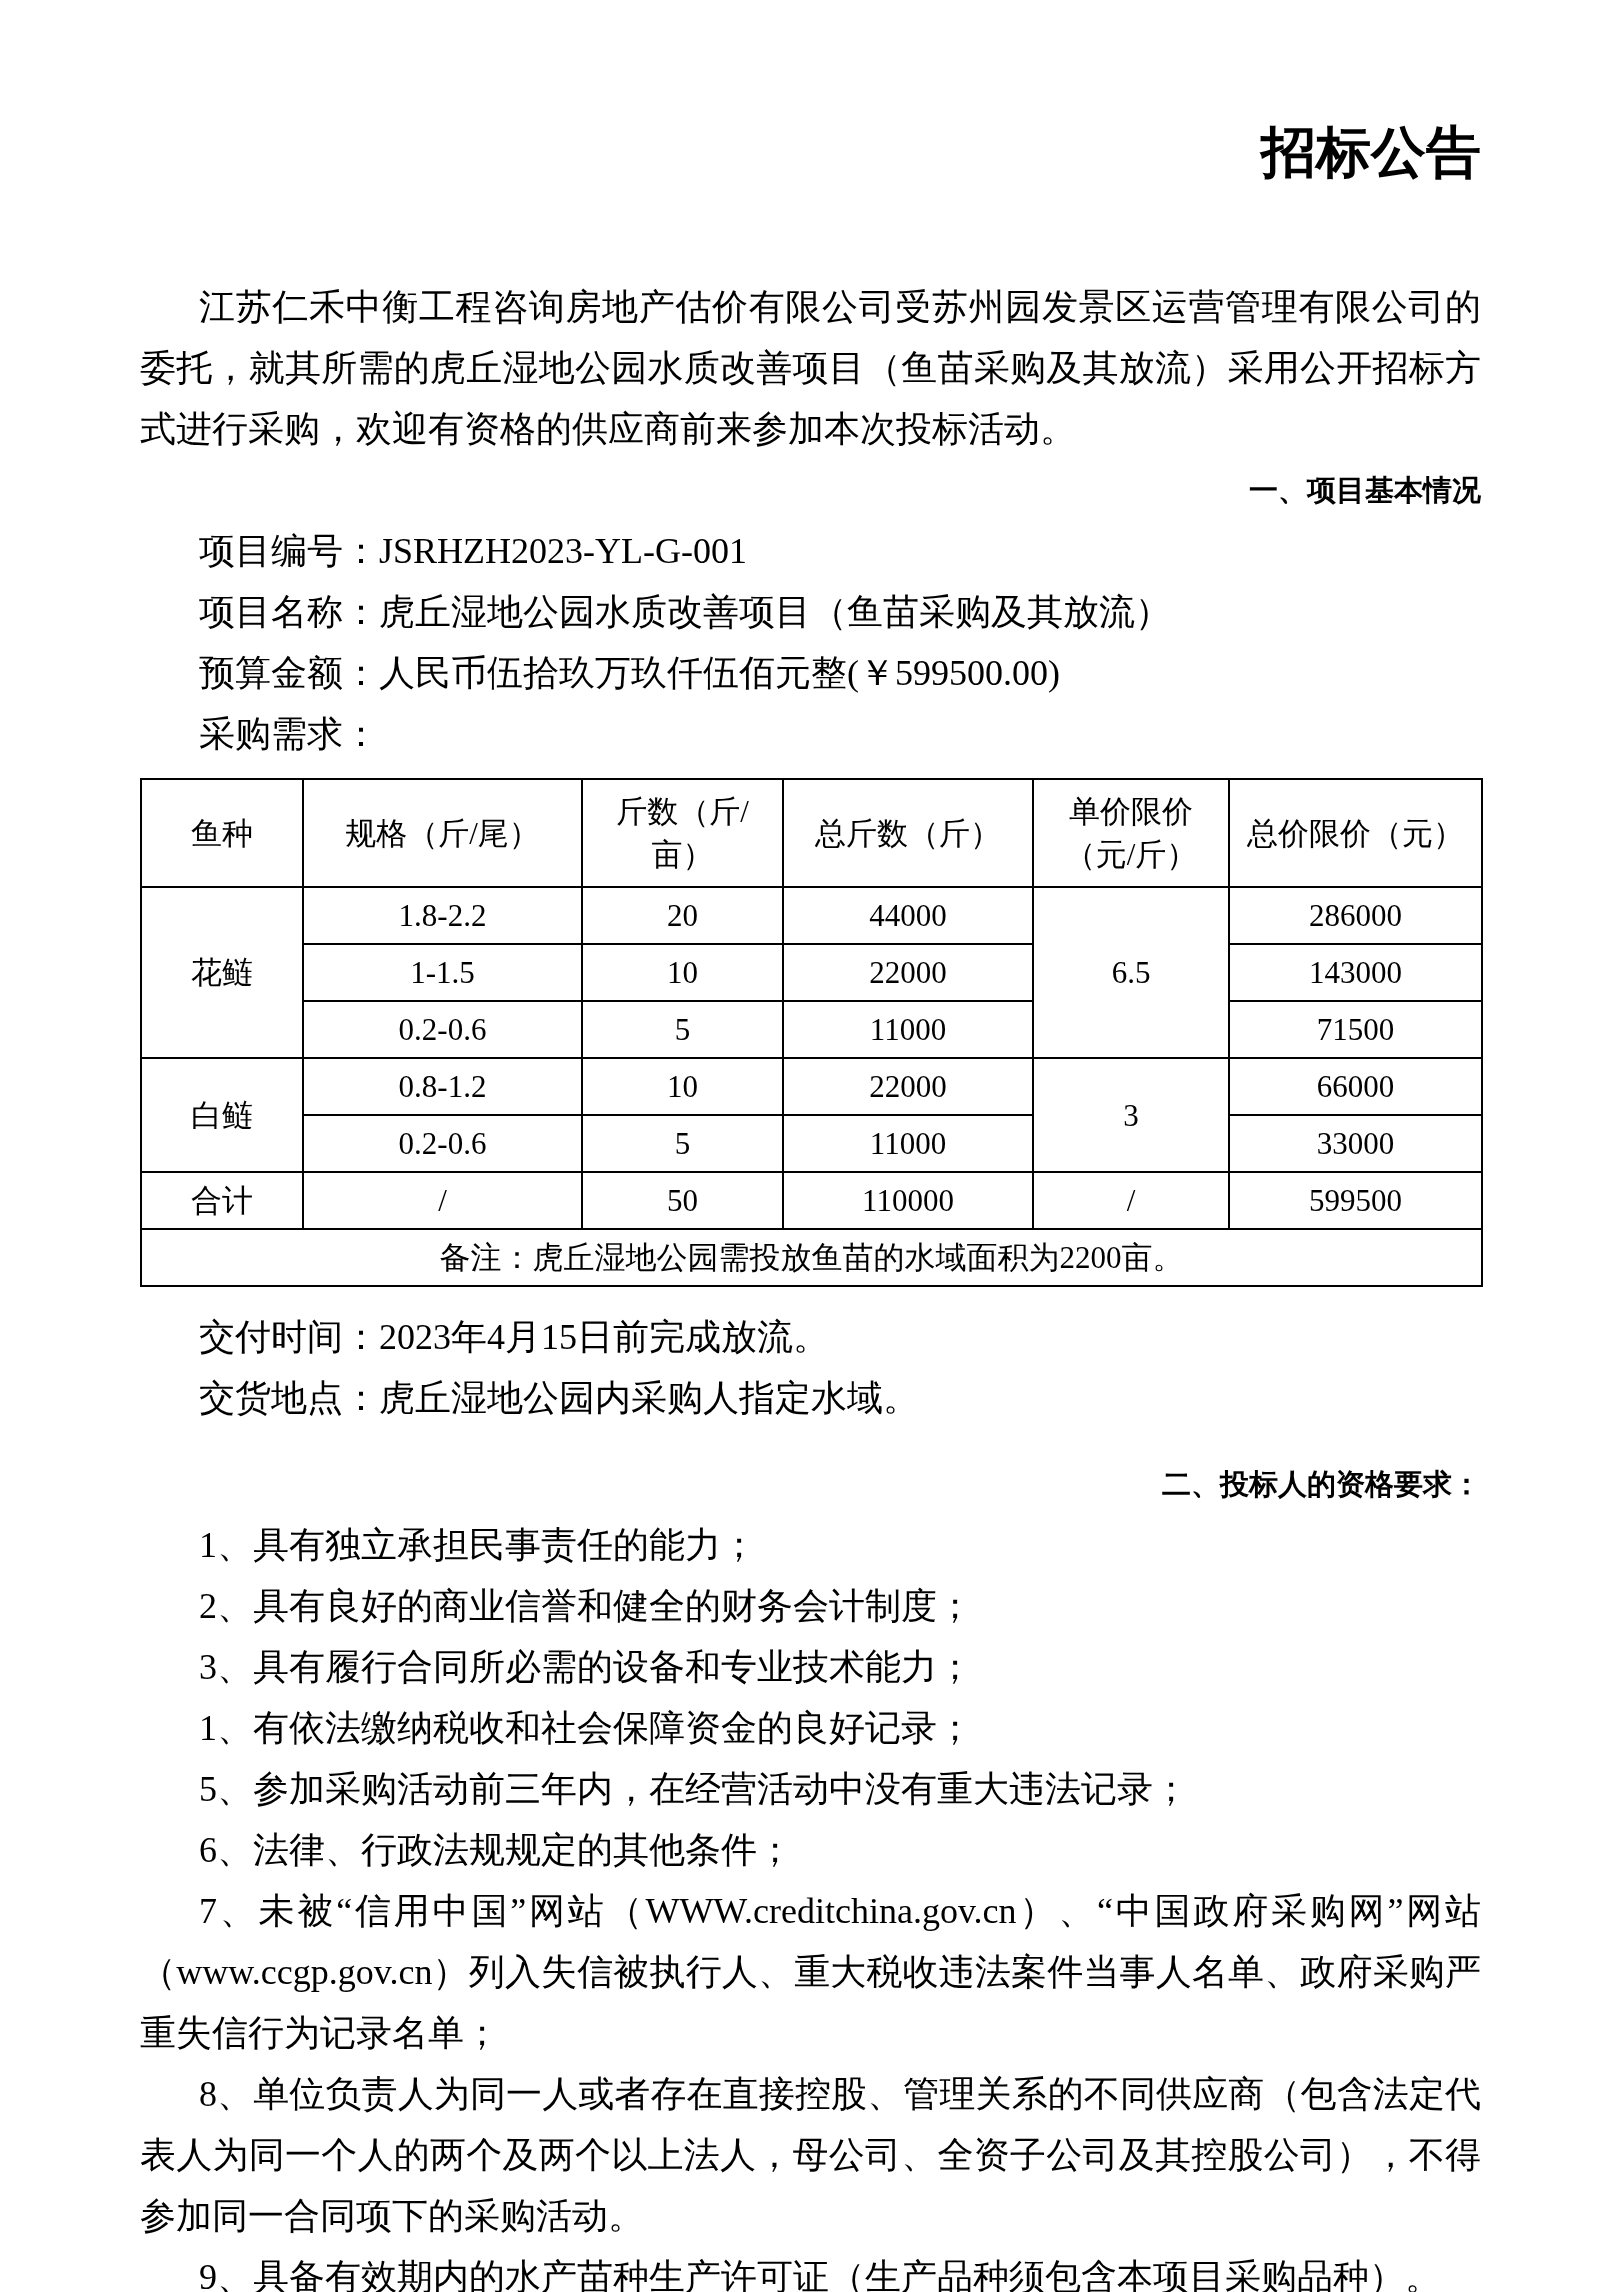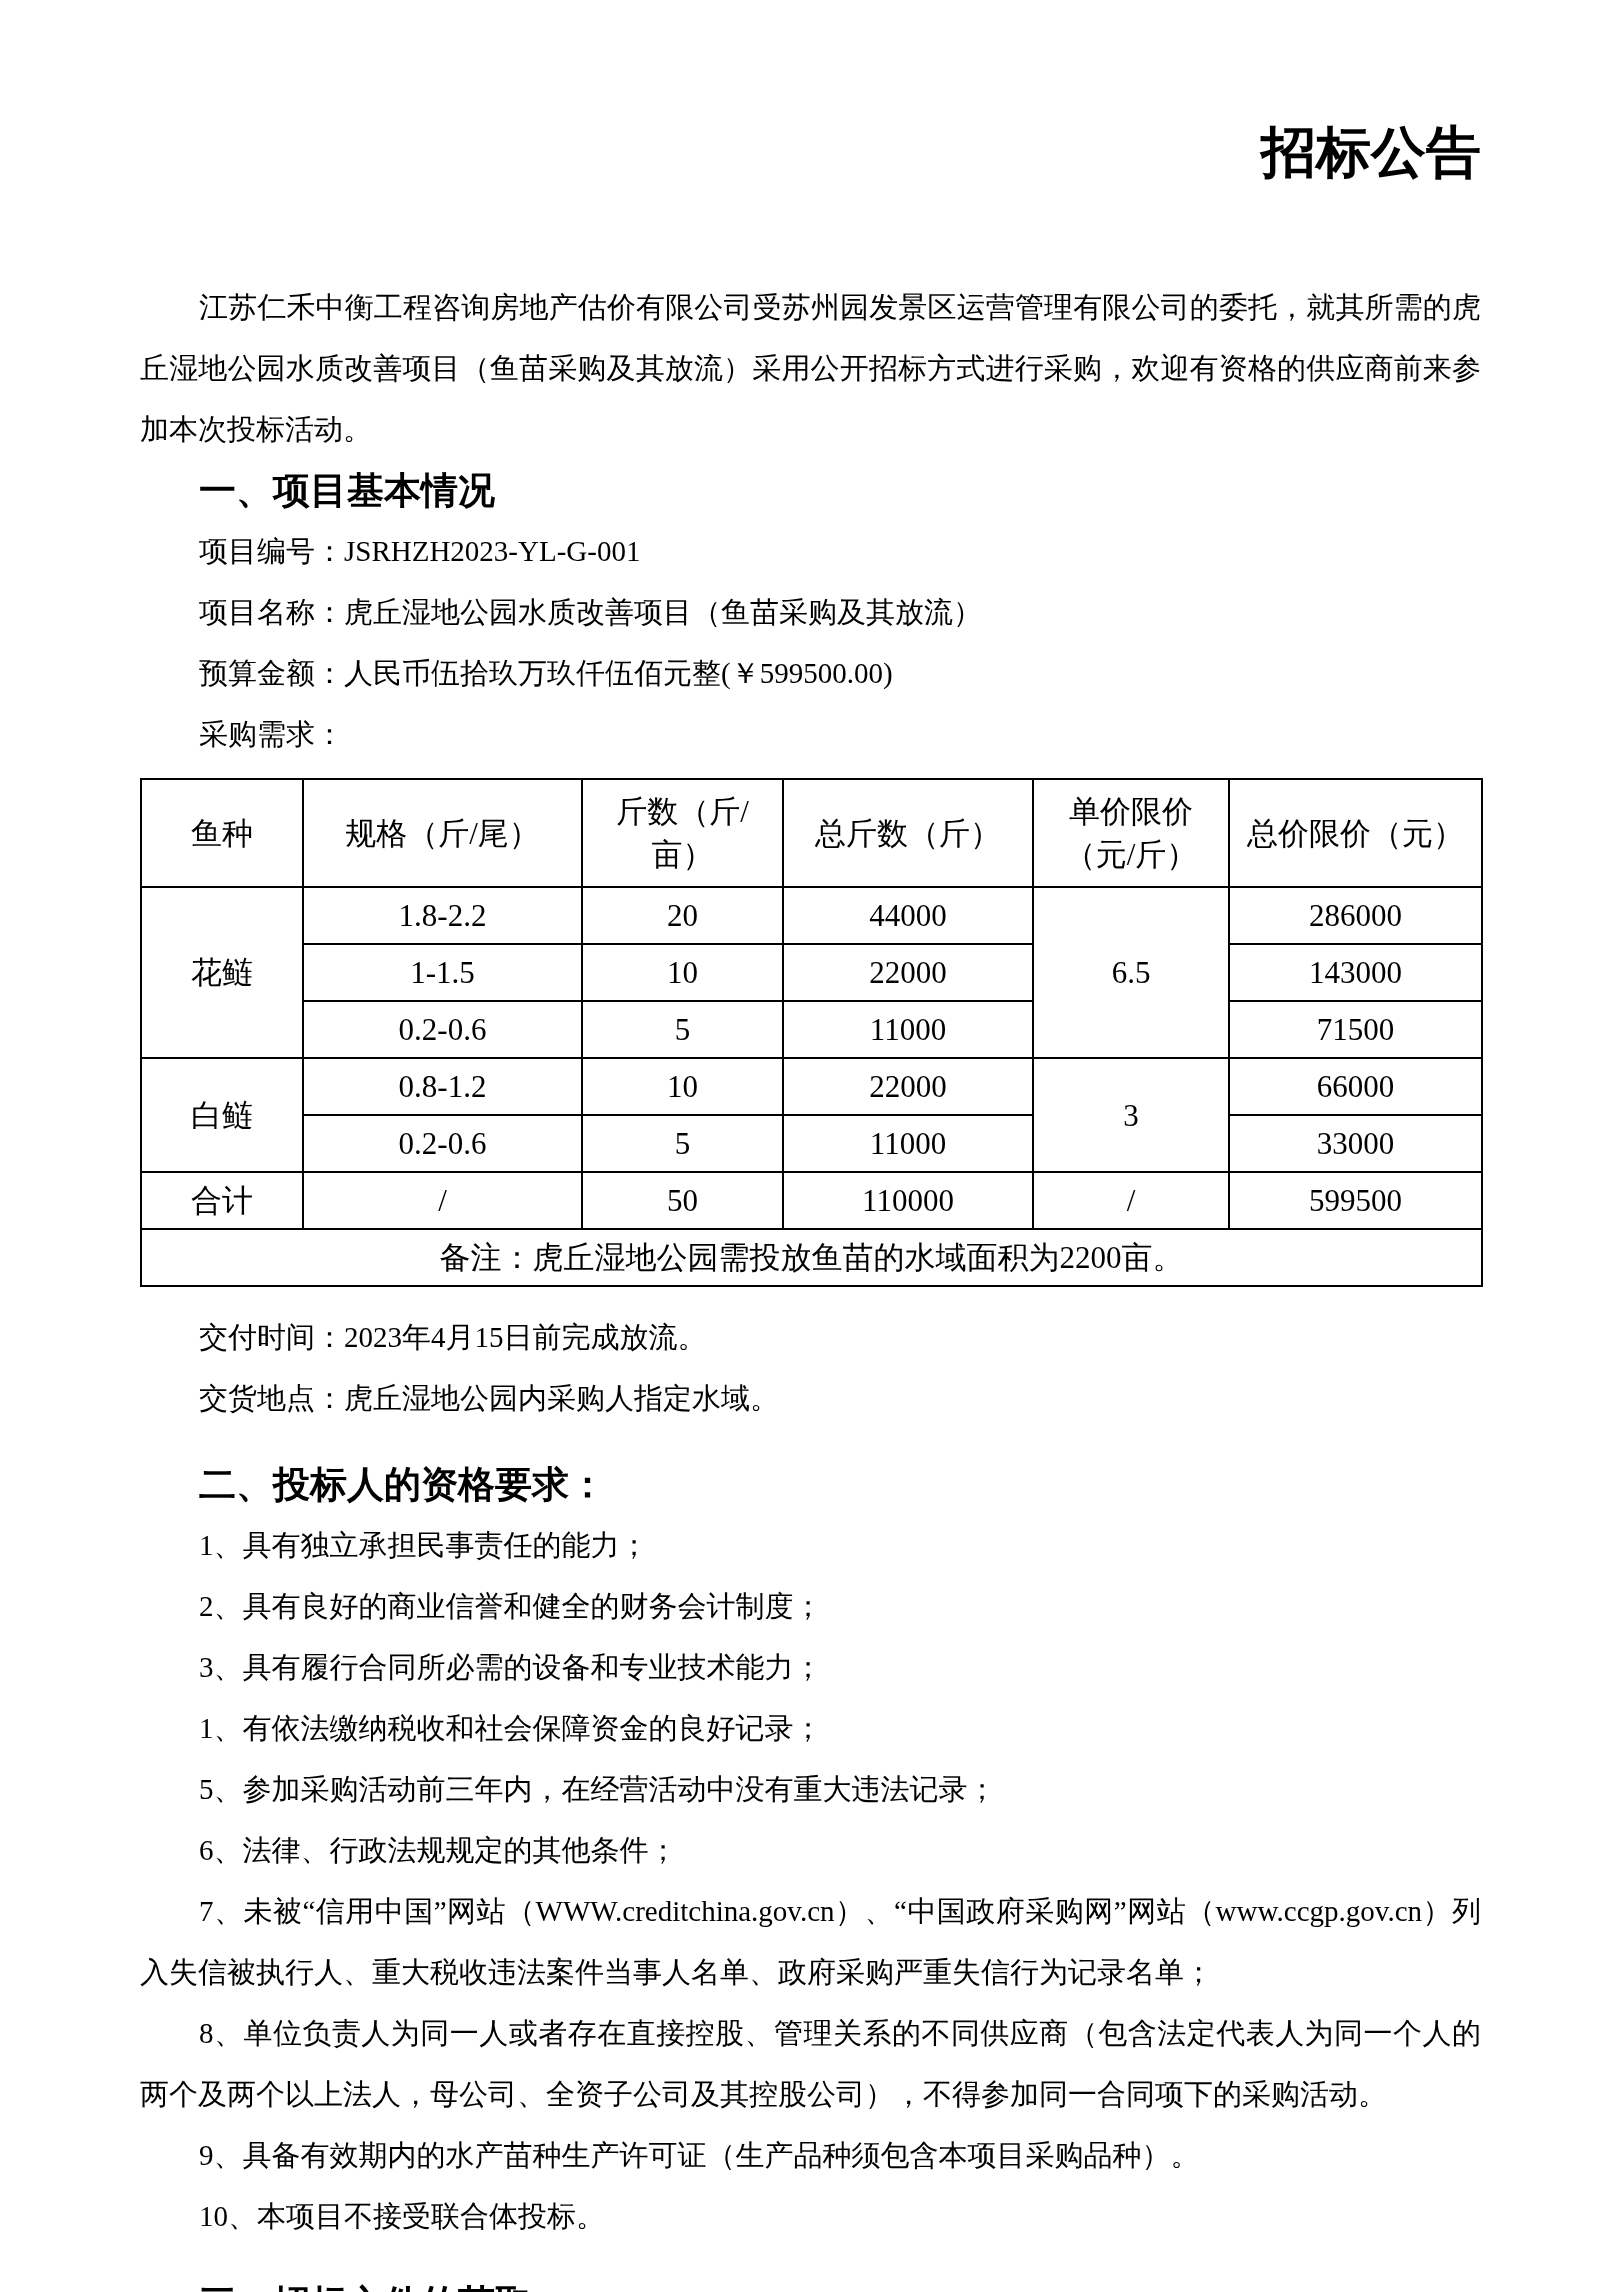--- a/index.html
+++ b/index.html
@@ -18,33 +18,33 @@
   h1.doc-title {
     font-size: 55px;
     font-weight: bold;
     text-align: right;
     margin: 0 0 93px 0;
     line-height: 1.1;
     font-family: "Liberation Serif", "DejaVu Serif", serif;
   }
   p.para {
     margin: 0;
-    font-size: 29px;
+    font-size: 36px;
     line-height: 61px;
     text-indent: 59px;
     text-align: justify;
   }
   h2.sec-heading {
     margin: 0;
-    font-size: 37px;
+    font-size: 29px;
     line-height: 61px;
     text-indent: 59px;
     font-weight: bold;
     font-family: "Liberation Sans", "DejaVu Sans", sans-serif;
-    text-align: left;
+    text-align: right;
   }
   h2.gap-above { margin-top: 25.5px; }
   table.proc-table {
     width: 100%;
     border-collapse: collapse;
     table-layout: fixed;
     margin: 13.7px 0 19.6px 0;
     font-size: 31px;
   }
   table.proc-table th, table.proc-table td {

